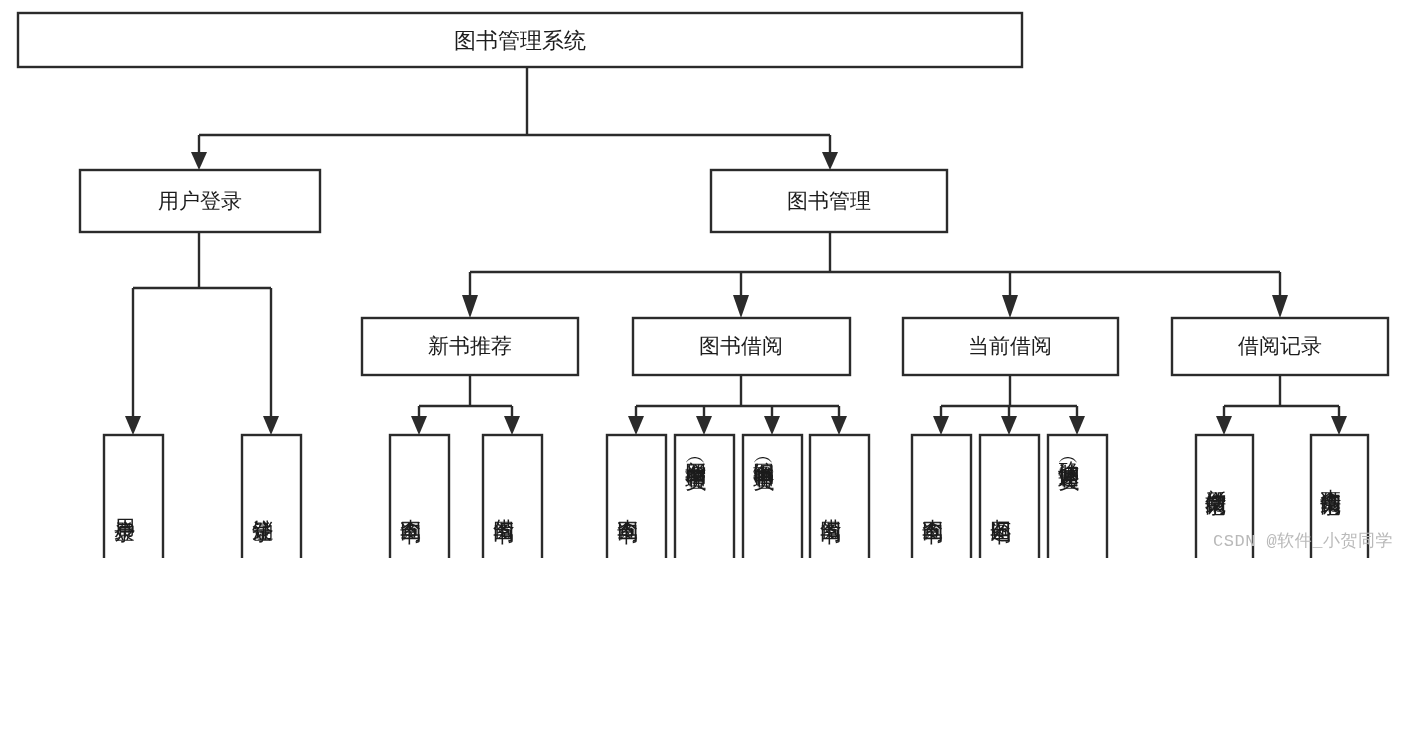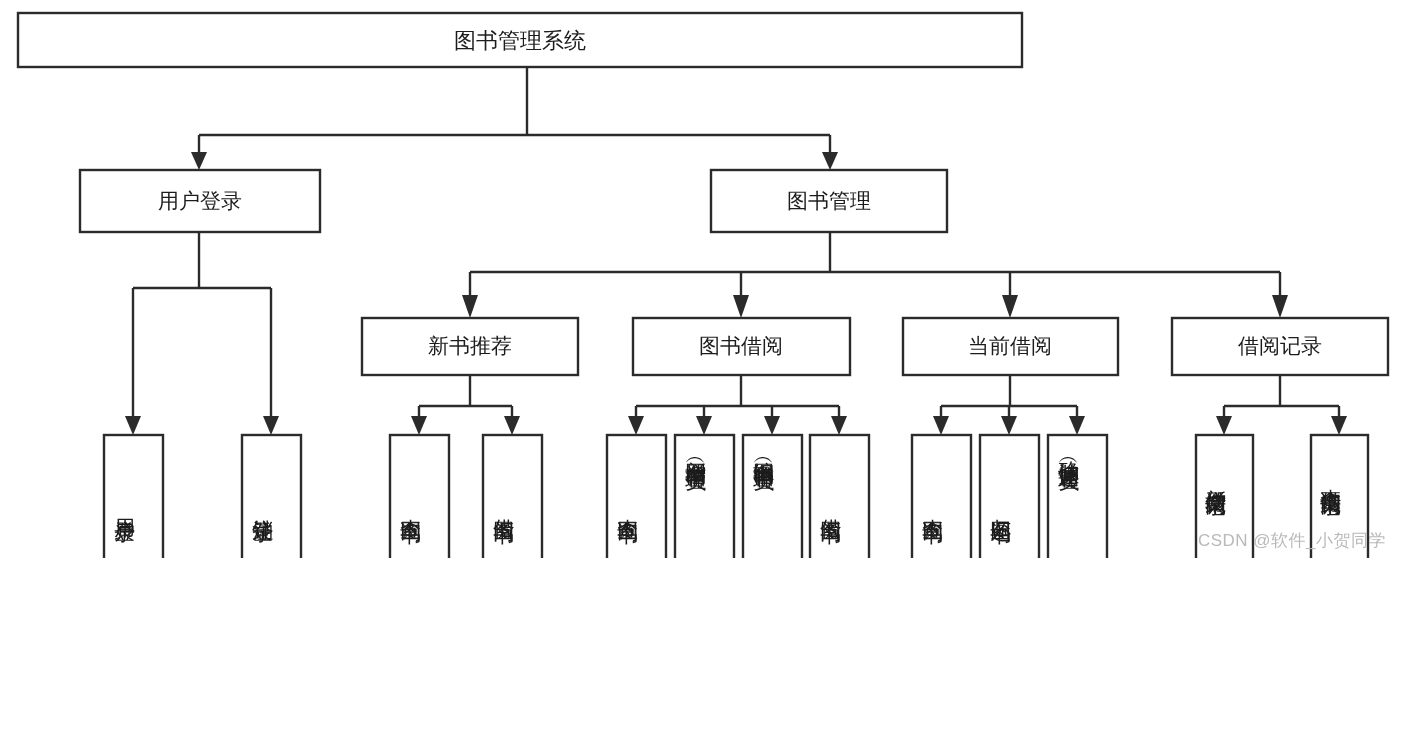--- a/index.html
+++ b/index.html
@@ -60,23 +60,23 @@
     font-size: 21px;
     line-height: 1.08;
     color: #1c1c1c;
     letter-spacing: 1.5px;
     text-align: left;
     pointer-events: none;
     white-space: nowrap;
   }
   .watermark {
     position: absolute;
-    right: 19px;
+    right: 12px;
     bottom: 6px;
-    font-family: Liberation Sans, sans-serif;
+    font-family: Liberation Mono, monospace;
     font-size: 17px;
     color: #b9b9b9;
     letter-spacing: 0.5px;
     white-space: nowrap;
   }
 </style>
 </head>
 <body>
 
 <div id="canvas">

